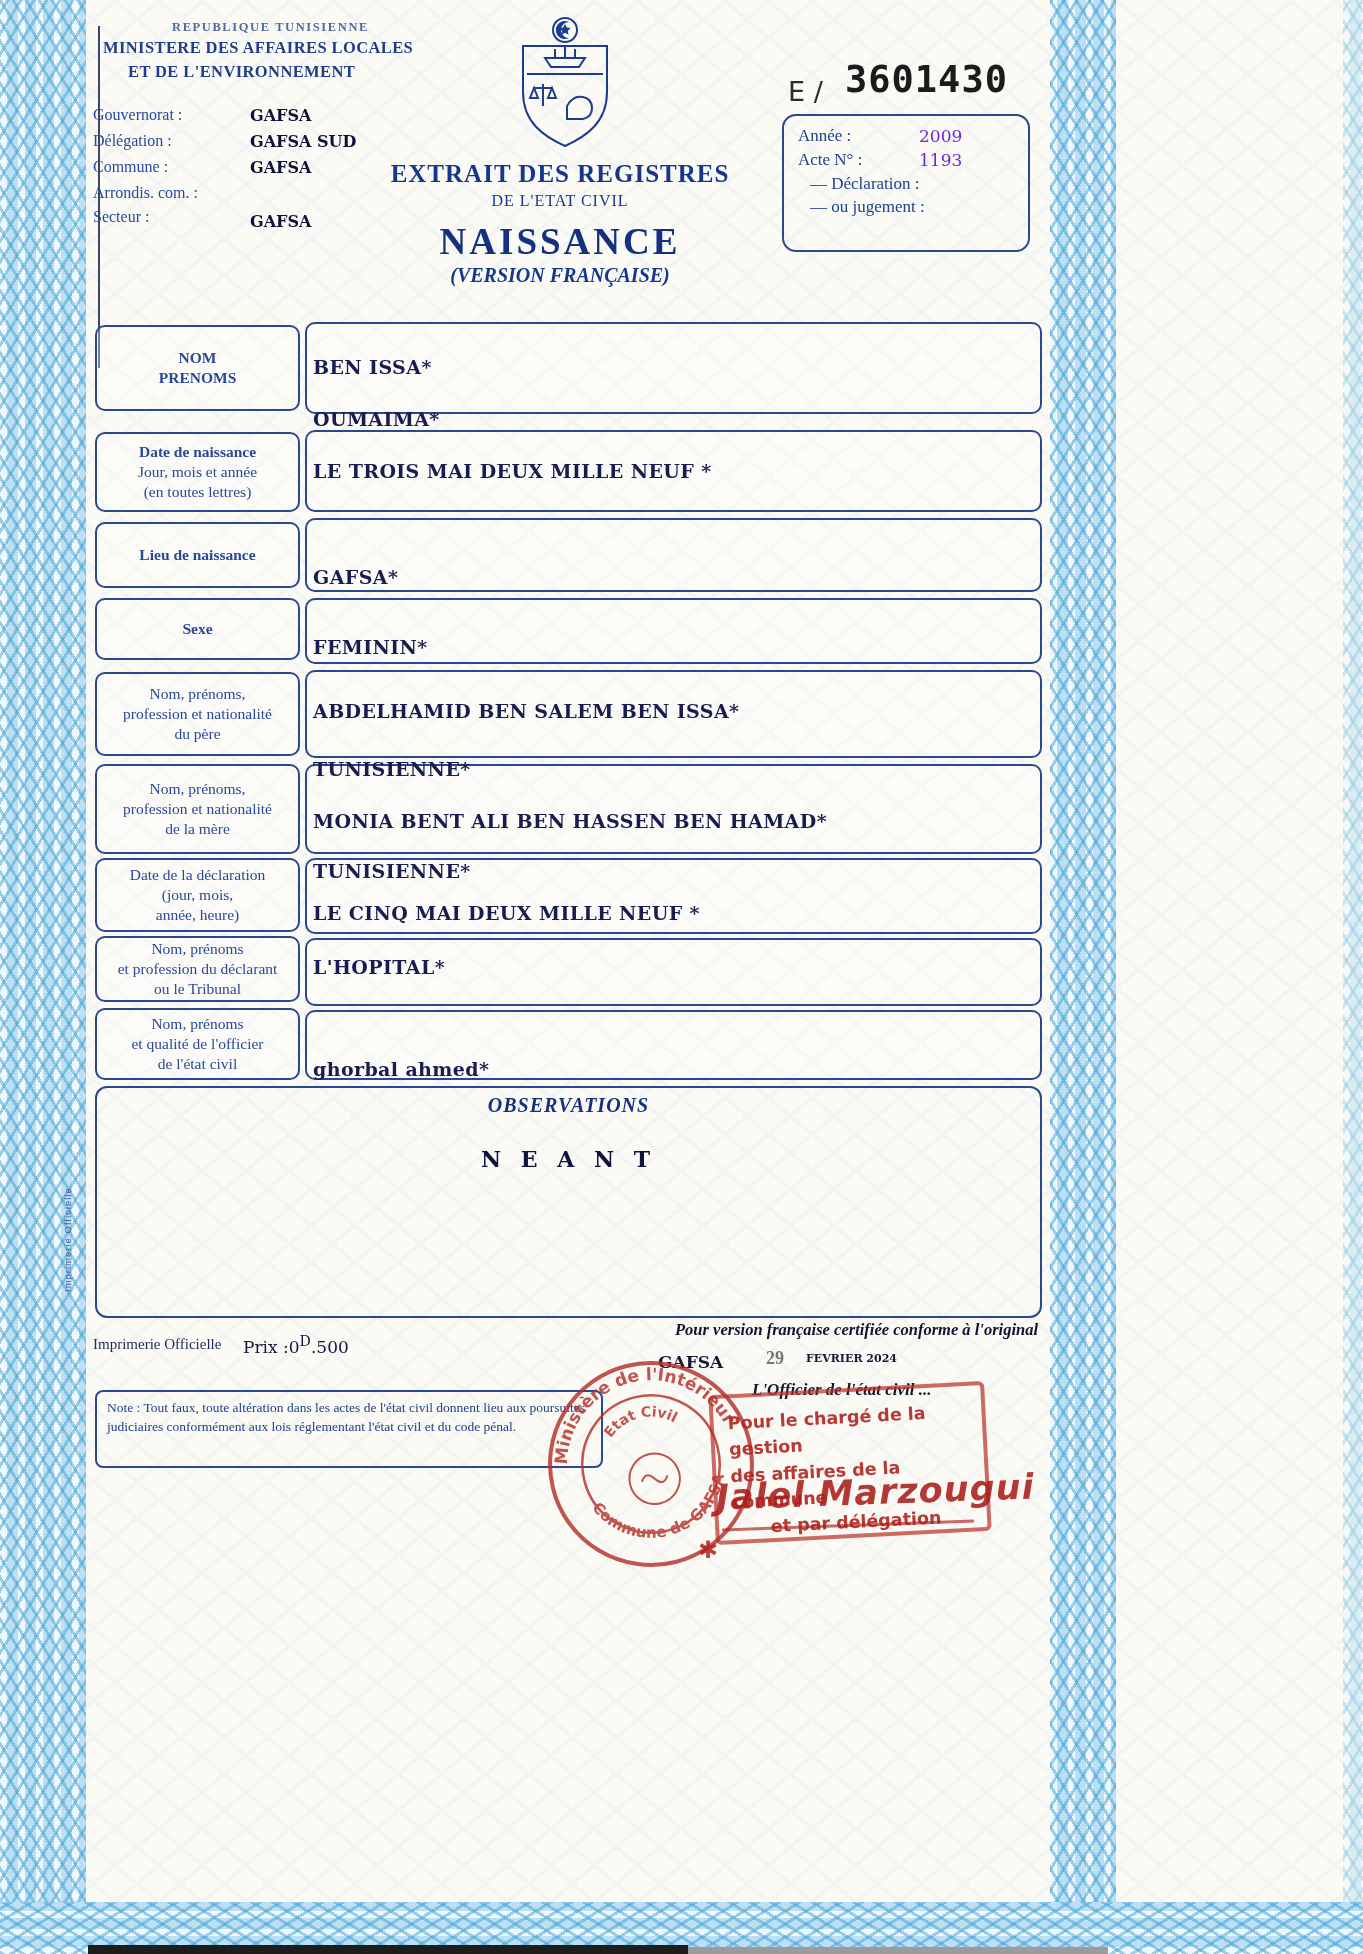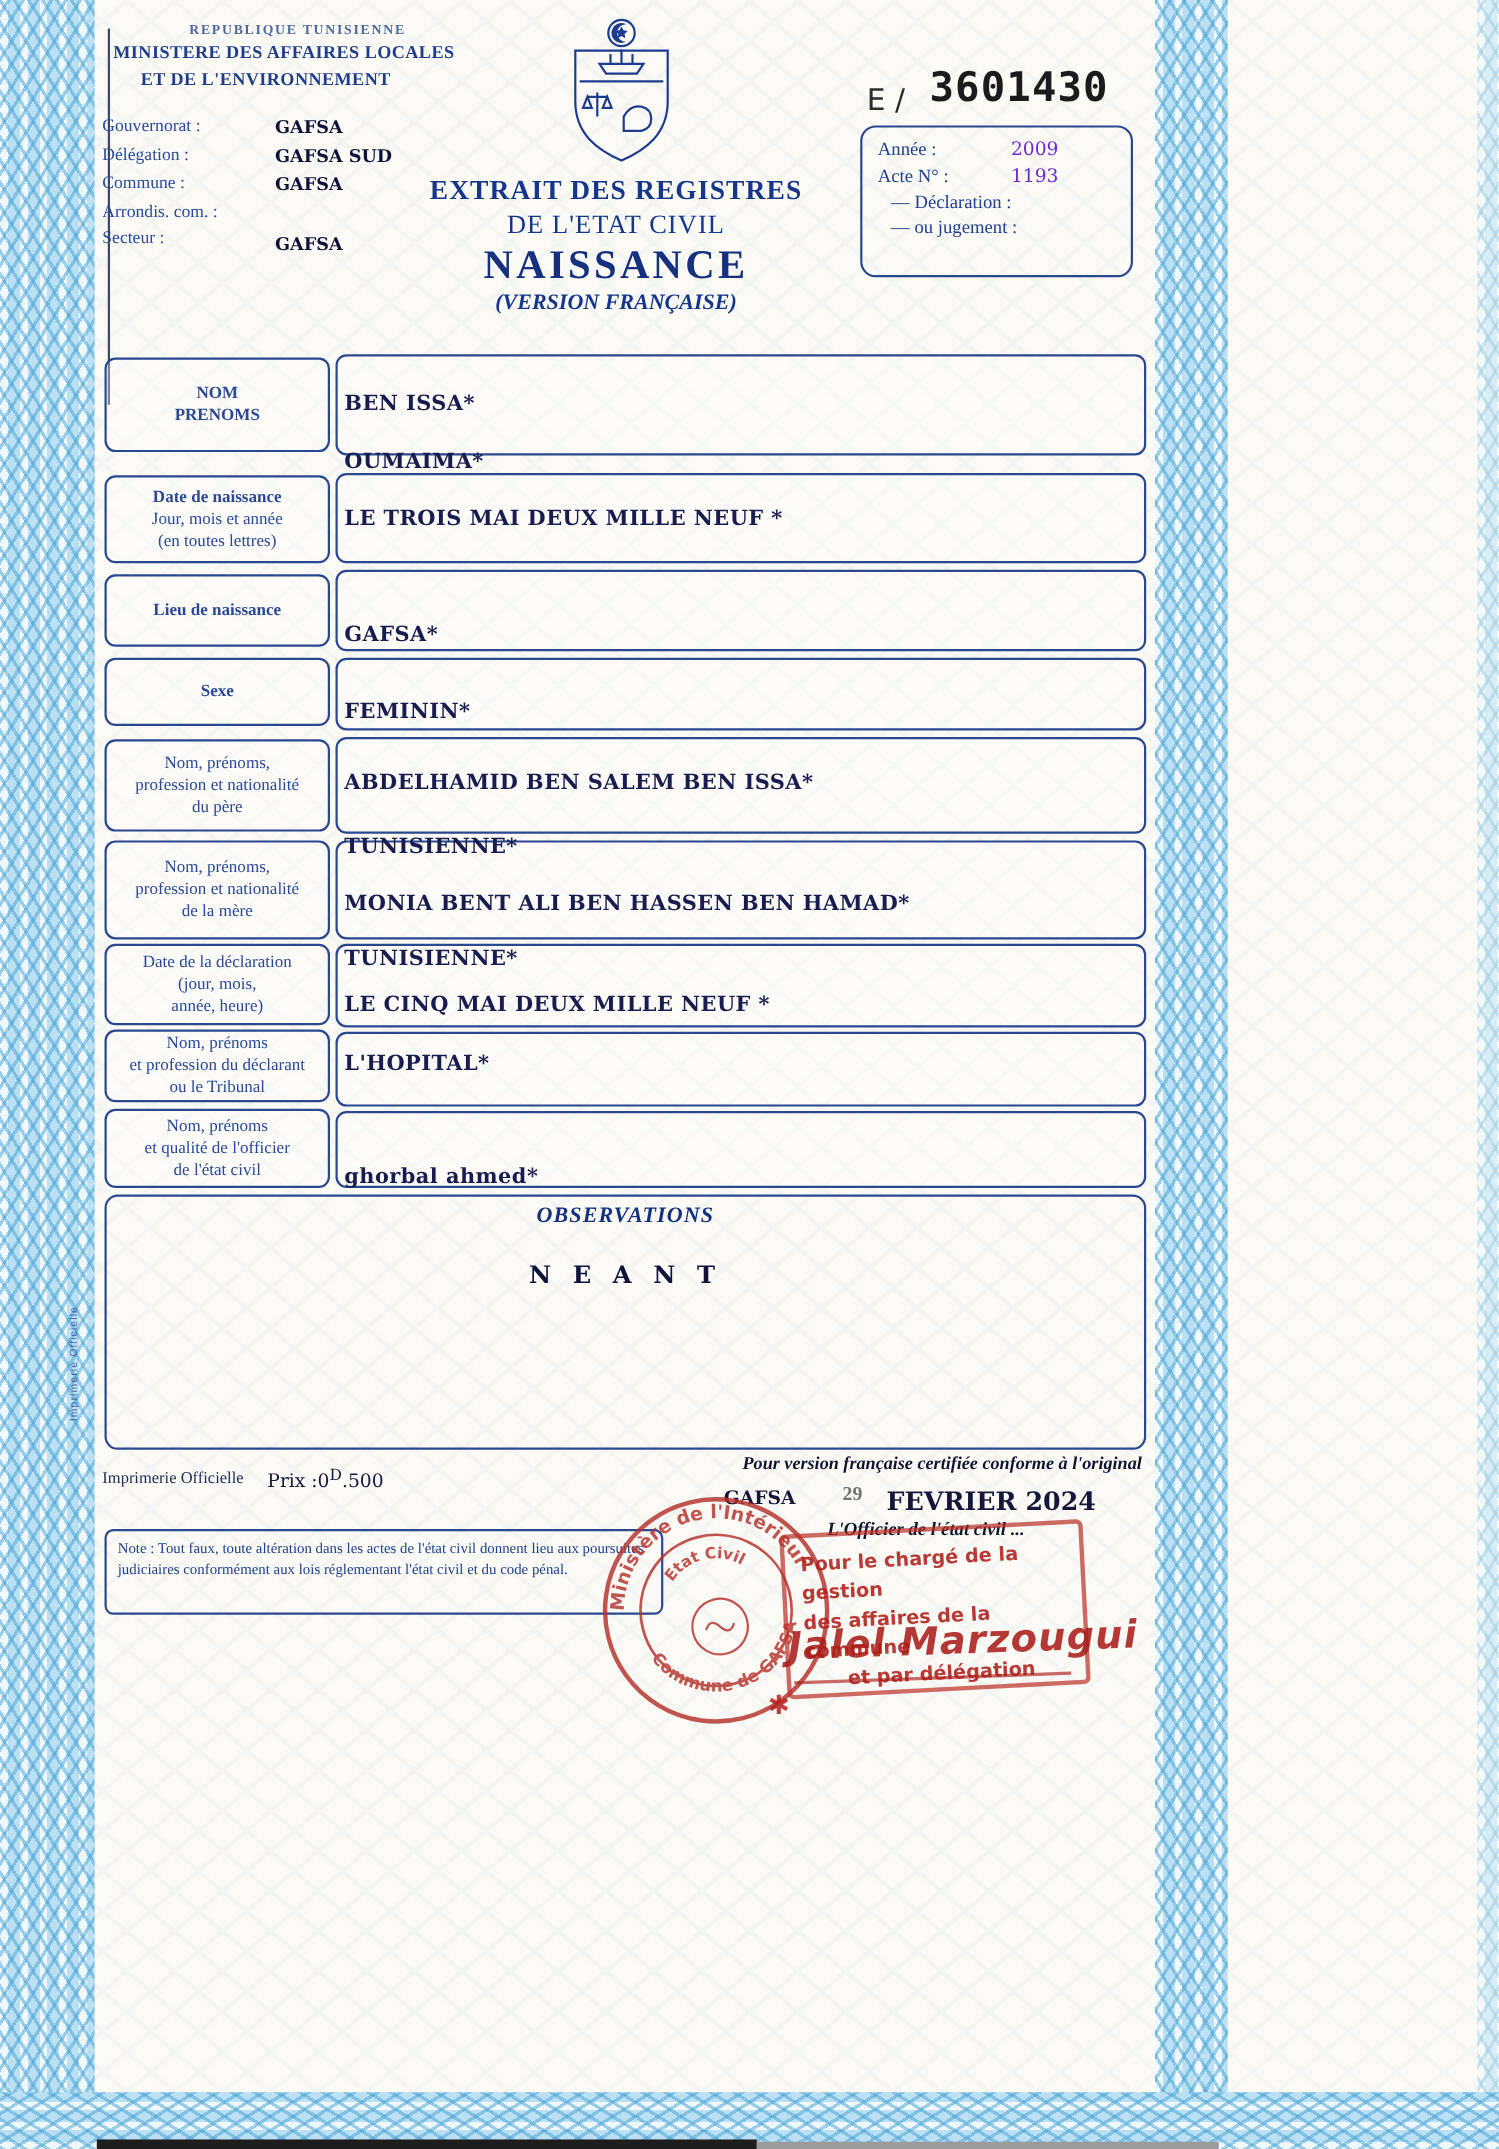--- a/index.html
+++ b/index.html
@@ -29,21 +29,21 @@
 
   
   .h-rep{left:172px;top:20px;font-size:12.5px;letter-spacing:1.6px;color:#51699f;font-weight:600;}
   .h-min{left:103px;font-size:16.5px;font-weight:700;color:#1f3d8a;letter-spacing:.4px;}
   .vline{left:98px;top:26px;width:2px;height:342px;background:#3d4668;z-index:2;position:absolute;}
   .adm-label{position:absolute;z-index:2;left:93px;font-size:16px;color:#2a4a9c;}
   .adm-value{position:absolute;z-index:2;left:250px;font-size:16px;font-weight:700;color:#0f1238;
              font-family:"DejaVu Serif",serif;}
   .t-c{left:320px;width:480px;text-align:center;}
   .t1{top:160px;font-size:25px;font-weight:700;color:#16368c;letter-spacing:1px;}
-  .t2{top:192px;font-size:24px;color:#16368c;letter-spacing:1px;}
+  .t2{top:192px;font-size:16px;color:#16368c;letter-spacing:1px;}
   .t3{top:220px;font-size:37px;font-weight:700;color:#14307e;letter-spacing:3px;}
   .t4{top:264px;font-size:20px;font-weight:700;font-style:italic;color:#16368c;}
   .ser-pre{left:788px;top:76px;font-size:27px;color:#2c2c2c;font-family:"DejaVu Sans",sans-serif;}
   .ser-num{left:845px;top:58px;font-size:37px;font-weight:700;letter-spacing:1px;color:#1b1b1b;
            font-family:"DejaVu Sans Mono",monospace;}
   .acte{left:782px;top:114px;width:248px;height:138px;border:2px solid #2b478f;border-radius:14px;
         padding:10px 14px;font-size:17px;color:#21418f;}
   .acte-row{display:flex;gap:16px;margin-bottom:4px;}
   .acte-label{min-width:80px;}
   .acte-val{color:#6d28d9;font-weight:400;font-family:"DejaVu Serif",serif;margin-left:25px;}
@@ -68,21 +68,21 @@
   .obs-content{left:95px;top:1146px;width:947px;text-align:center;font-weight:700;font-size:22px;
                color:#10123d;letter-spacing:6px;font-family:"DejaVu Serif",serif;}
 
   
   .f-impr{left:93px;top:1336px;font-size:15px;color:#1d2a55;}
   .f-prix{left:243px;top:1333px;font-size:17px;color:#15173f;font-family:"DejaVu Serif",serif;}
   .f-cert{left:610px;top:1320px;width:428px;text-align:right;font-style:italic;font-weight:700;
           font-size:16.5px;color:#101230;}
   .f-place{left:658px;top:1352px;font-size:17px;font-weight:700;color:#16163a;font-family:"DejaVu Serif",serif;}
   .f-day{left:766px;top:1348px;font-size:18px;font-weight:700;color:#737373;}
-  .f-month{left:806px;top:1352px;font-size:23px;font-weight:700;color:#16163a;font-family:"DejaVu Serif",serif;}
+  .f-month{left:806px;top:1352px;font-size:11px;font-weight:700;color:#16163a;font-family:"DejaVu Serif",serif;}
   .f-off{left:752px;top:1380px;font-size:17px;font-style:italic;font-weight:700;color:#0f172a;z-index:2;}
   .note{left:95px;top:1390px;width:508px;height:78px;border:2px solid #2b478f;border-radius:8px;
         padding:7px 10px;font-size:13.5px;color:#20408c;line-height:1.4;}
   .side-text{left:62px;top:1292px;transform:rotate(-90deg);transform-origin:0 0;font-size:9.5px;
              color:#4a5f9e;letter-spacing:1px;font-family:"Liberation Sans",sans-serif;}
 
   
   .round-stamp{z-index:5;}
   .rect-stamp{left:712px;top:1388px;width:276px;height:150px;border:4px solid rgba(186,44,38,.7);
               border-radius:6px;transform:rotate(-3deg);padding:12px 8px 0 14px;z-index:5;

